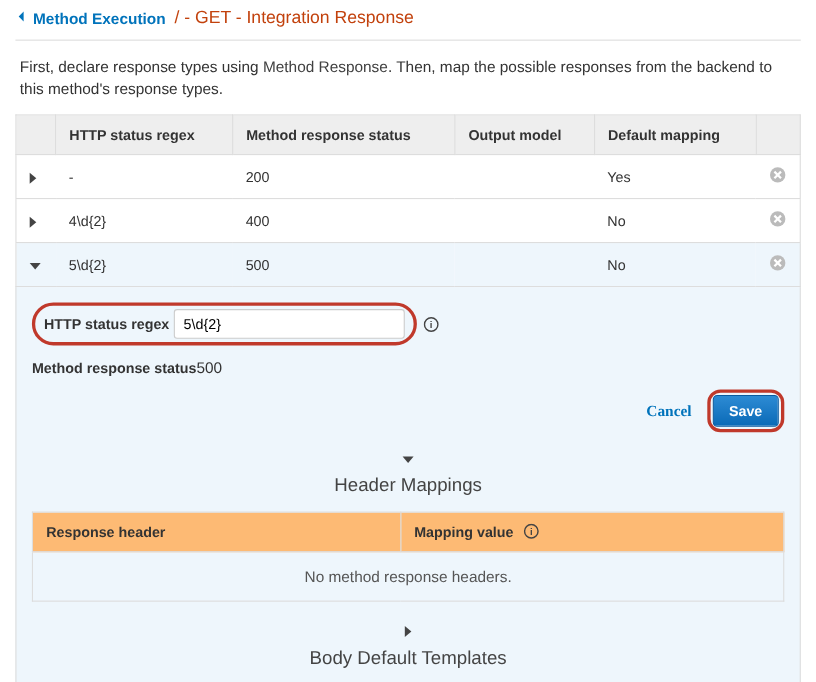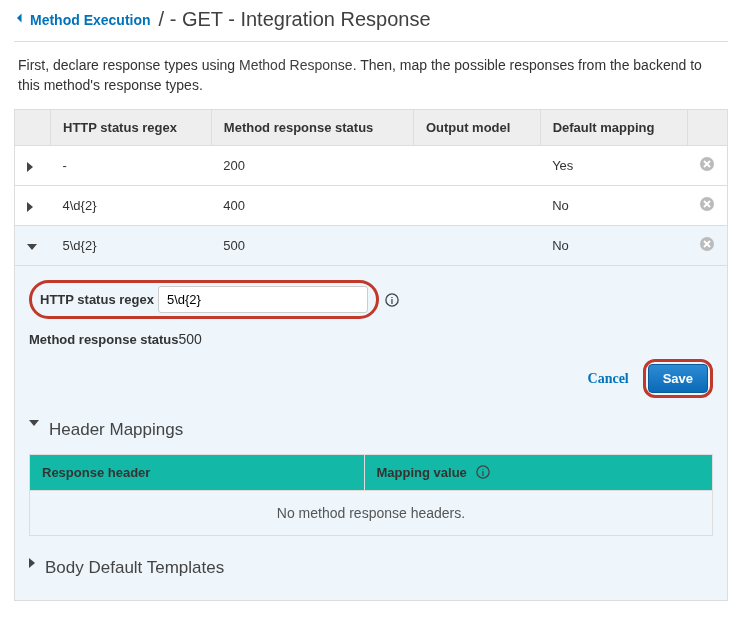--- a/index.html
+++ b/index.html
@@ -1,21 +1,21 @@
 <!DOCTYPE html>
 <html><head>
 <meta charset="utf-8">
 <style>
 * { box-sizing: border-box; margin: 0; padding: 0; }
 body { font-family: "Helvetica Neue", Arial, sans-serif; font-size: 14px; color: #333; width: 742px; background: #fff; padding: 8px 14px; }
 a { color: #404040; text-decoration: none; }
 .header { display: flex; align-items: center; gap: 8px; padding-bottom: 10px; border-bottom: 1px solid #ddd; }
 .back-link { color: #0073bb; font-weight: bold; display: flex; align-items: flex-start; gap: 4px; font-size: 14px; }
 .back-link svg { width: 12px; height: 12px; }
-.breadcrumb { font-size: 20px; color: #404040; }
+.breadcrumb { font-size: 16px; color: #c2410c; }
 .intro { margin: 14px 4px 14px 4px; color: #333; line-height: 1.4; }
 .tbl { width: 100%; border-collapse: collapse; border: 1px solid #ddd; }
 .tbl th { background: #eee; text-align: left; font-weight: bold; padding: 10px 12px; border: 1px solid #ddd; font-size: 13px; }
 .tbl td { padding: 10px 12px; border-top: 1px solid #ddd; font-size: 13px; }
 .col-toggle { width: 36px; }
 .col-del { width: 36px; text-align: center; }
 .row-active td { background: #eef6fc; }
 .caret { display: inline-block; width: 0; height: 0; vertical-align: middle; }
 .caret-right { border-top: 5px solid transparent; border-bottom: 5px solid transparent; border-left: 6px solid #444; }
 .caret-down { border-left: 5px solid transparent; border-right: 5px solid transparent; border-top: 6px solid #444; }
@@ -25,23 +25,23 @@
 .form-row { margin-bottom: 12px; display: flex; align-items: center; }
 .form-label { font-weight: bold; font-size: 13px; }
 .form-input { background: #fff; border: 1px solid #ccc; border-radius: 3px; padding: 5px 8px; font-size: 13px; width: 210px; }
 .info-icon { width: 14px; height: 14px; color: #444; margin-left: 6px; }
 .highlight { border: 3px solid #c0392b; border-radius: 20px; padding: 3px 8px; display: inline-flex; align-items: center; gap: 4px; }
 .highlight-tight { border: 3px solid #c0392b; border-radius: 12px; padding: 2px; display: inline-block; }
 .actions { text-align: right; margin-top: 10px; }
 .btn-cancel { color: #0073bb; font-weight: bold; margin-right: 10px; background: none; border: none; cursor: pointer; font-size: 14px; font-family: Liberation Serif, serif; }
 .btn-save { background: linear-gradient(#2d8bd4, #0a6ab7); color: #fff; border: 1px solid #0a5a9e; border-radius: 4px; padding: 6px 14px; font-weight: bold; cursor: pointer; font-size: 13px; }
 .accordion { margin-top: 14px; }
-.accordion-header { display: flex; gap: 10px; padding: 8px 0; font-size: 17px; color: #444; cursor: pointer; }
+.accordion-header { display: flex; align-items: center; gap: 10px; padding: 8px 0; font-size: 17px; color: #444; cursor: pointer; flex-direction: column; }
 .subtbl { width: 100%; border-collapse: collapse; border: 1px solid #ddd; margin-top: 6px; }
-.subtbl th { background: #14b8a6; padding: 10px 12px; text-align: left; font-weight: bold; border: 1px solid #ddd; font-size: 13px; }
+.subtbl th { background: #fdba74; padding: 10px 12px; text-align: left; font-weight: bold; border: 1px solid #ddd; font-size: 13px; }
 .subtbl td { padding: 14px; text-align: center; color: #555; }
 </style>
 </head>
 <body>
 
 <div class="header">
   <a class="back-link">
     <svg viewBox="0 0 16 16" fill="currentColor">
         <path d="M10 2L4 8l6 6V2z"></path>
       </svg>

